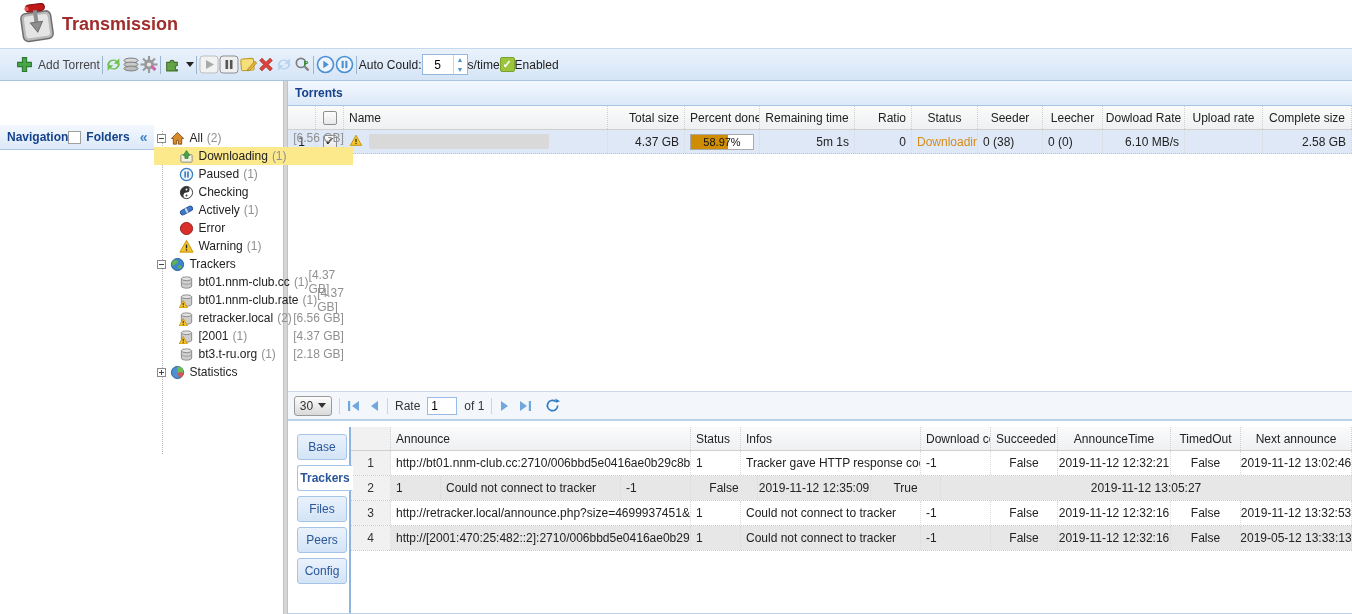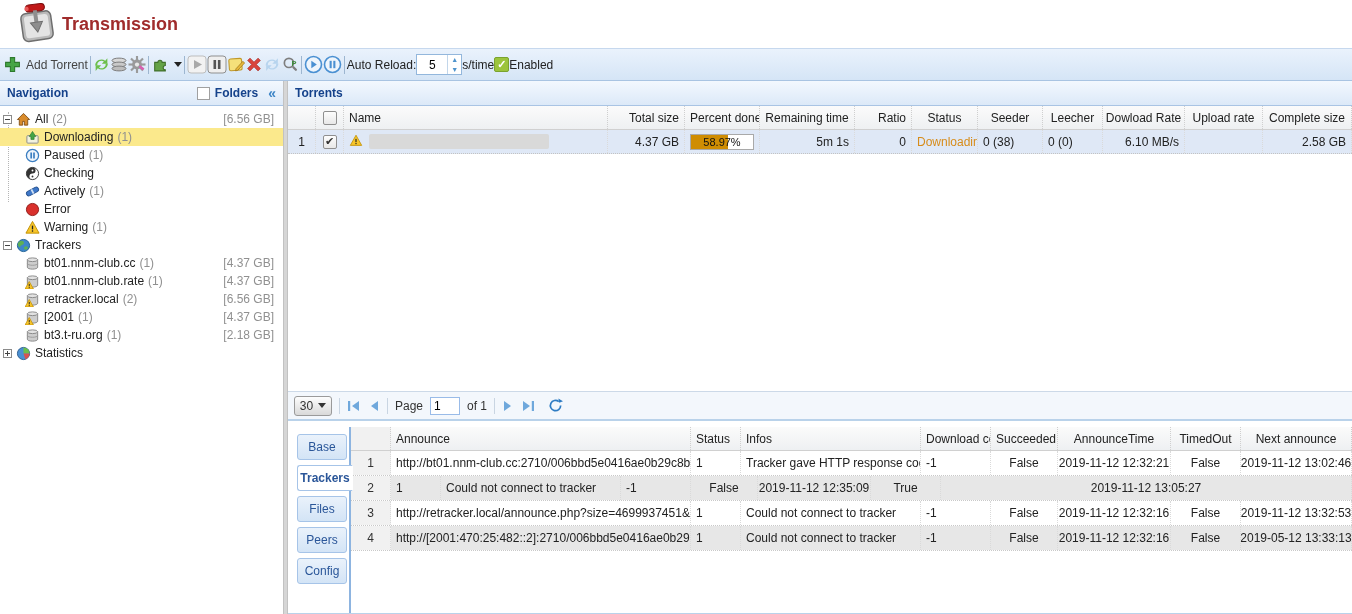--- a/index.html
+++ b/index.html
@@ -4,40 +4,40 @@
 <style>
   * { box-sizing: border-box; margin: 0; padding: 0; }
   html,body { width:1352px; height:614px; overflow:hidden; background:#fff;
     font-family:"Liberation Sans", sans-serif; font-size:12px; color:#222; }
 
   
   .logo-bar { height:48px; display:flex; align-items:center; padding-left:18px; background:#fff; }
   .logo-bar .app-title { font-size:18px; font-weight:bold; color:#a02c2c; margin-left:4px; }
 
   
-  .toolbar { height:33px; display:flex; align-items:center; padding:0 4px;
+  .toolbar { height:33px; display:flex; align-items:center; padding:0 16px;
     background:linear-gradient(#eaf2fc,#d5e5f6); border-top:1px solid #c6d8ee; border-bottom:1px solid #a9c4e2; }
   .tbtn { display:flex; align-items:center; gap:5px; cursor:pointer; color:#444; }
   .tbtn svg { display:block; }
   .tsep { width:1px; height:18px; background:#9db6d0; margin:0 2px; }
   .spinner { display:flex; border:1px solid #93b7dc; background:#fff; height:21px; }
   .spinner input { width:30px; border:0; text-align:center; font-size:12px; outline:none; }
   .spin-arrows { width:14px; display:flex; flex-direction:column; border-left:1px solid #c2d6ea; }
   .spin-arrows span { flex:1; display:flex; align-items:center; justify-content:center; font-size:7px; color:#4f94cd; cursor:pointer; }
   .chk-green { width:15px; height:15px; background:#9cc43c; border:1px solid #7aa32e; border-radius:2px;
     color:#fff; font-size:11px; font-weight:bold; display:flex; align-items:center; justify-content:center; }
 
   
   .workspace { display:flex; height:533px; }
   .panel-header { height:25px; flex:0 0 25px; display:flex; align-items:center; padding:0 7px;
     background:linear-gradient(#f3f8fe,#dcE9f8); border-bottom:1px solid #a9c4e4;
     color:#15428b; font-weight:bold; }
 
   
-  .sidebar { width:283px; flex:0 0 283px; display:flex; flex-direction:column; background:#fff; }
+  .sidebar { width:283px; flex:0 0 283px; display:flex; flex-direction:row; background:#fff;margin-top:44px; }
   .folders-box { width:13px; height:13px; border:1px solid #a0a0a0; background:#fff; margin:0 5px 0 0; }
   .collapse-glyph { color:#3d85c6; font-weight:bold; font-size:14px; margin-left:10px; cursor:pointer; }
   .tree { padding-top:4px; position:relative; }
   .trunk { position:absolute; left:8px; top:6px; bottom:160px; border-left:1px dotted #b5b5b5; }
   .tree-row { height:18px; display:flex; align-items:center; padding-left:3px; cursor:pointer; position:relative; }
   .tree-row.child { padding-left:21px; }
   .tree-row.selected { background:#fbe98c; }
   .expander { width:9px; height:9px; border:1px solid #8a8a8a; background:#fff; position:relative; flex:0 0 9px; }
   .expander::before { content:""; position:absolute; left:1px; right:1px; top:3px; border-top:1px solid #444; }
   .expander.plus::after { content:""; position:absolute; top:1px; bottom:1px; left:3px; border-left:1px solid #444; }
@@ -242,21 +242,21 @@
   <span class="tbtn">
     <span>
       <svg width="19" height="19" viewBox="0 0 19 19">
           <circle cx="9.5" cy="9.5" r="8" fill="#eef5fc" stroke="#4a90d2" stroke-width="1.6"></circle>
           <rect x="6.6" y="5.8" width="2.1" height="7.4" fill="#4a90d2"></rect>
           <rect x="10.3" y="5.8" width="2.1" height="7.4" fill="#4a90d2"></rect>
         </svg>
     </span>
   </span>
   <span class="tsep"></span>
-  <span>Auto Reload:</span>
+  <span>Auto Could:</span>
   <span class="spinner">
     <input value="5" style="">
     <span class="spin-arrows">
       <span>▲</span>
       <span>▼</span>
     </span>
   </span>
   <span>s/time</span>
   <span class="chk-green">✓</span>
   <span>Enabled</span>
@@ -524,21 +524,21 @@
               <rect x="1" y="1" width="2.2" height="10" fill="#6fa8dc"></rect>
               <path d="M12 1 5 6l7 5z" fill="#6fa8dc"></path>
             </svg>
         </span>
         <span class="pico">
           <svg width="12" height="12" viewBox="0 0 12 12">
               <path d="M10 1 3 6l7 5z" fill="#6fa8dc"></path>
             </svg>
         </span>
         <span class="pgsep"></span>
-        <span>Page</span>
+        <span>Rate</span>
         <input value="1" style="">
         <span>of 1</span>
         <span class="pgsep"></span>
         <span class="pico">
           <svg width="12" height="12" viewBox="0 0 12 12">
               <path d="M2 1l7 5-7 5z" fill="#6fa8dc"></path>
             </svg>
         </span>
         <span class="pico">
           <svg width="14" height="12" viewBox="0 0 14 12">

